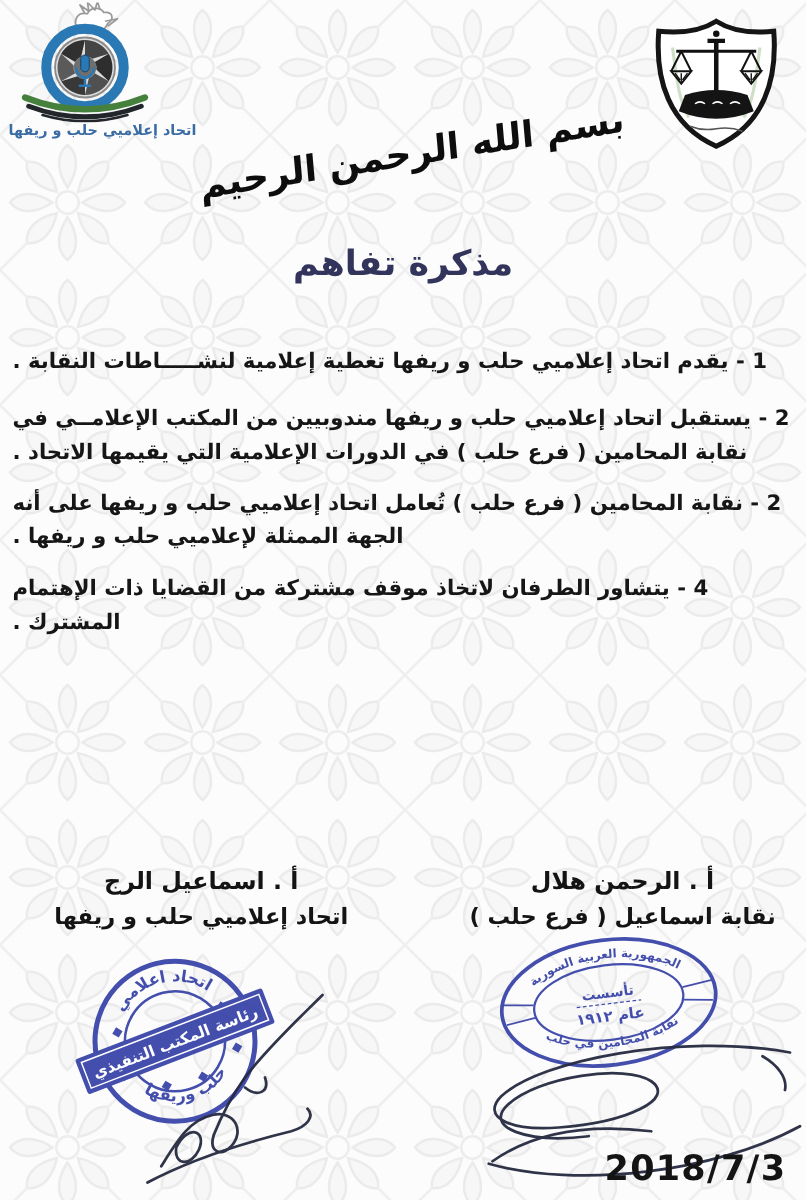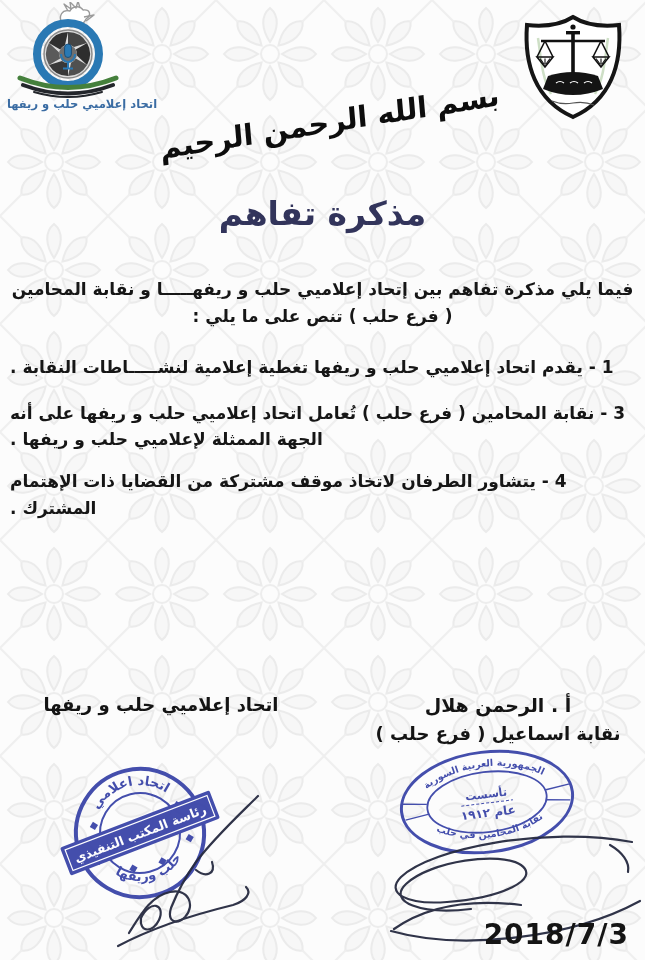--- a/index.html
+++ b/index.html
@@ -21,21 +21,21 @@
     display:flex;align-items:center;justify-content:center;
   }
   .bismillah span{
     display:inline-block;transform:rotate(-9deg) skewX(-4deg);
     font-size:29px;font-weight:bold;color:#0d0d0d;direction:rtl;white-space:nowrap;
   }
   .logo-right{left:518px;top:12px;width:110px;height:114px;}
 
   .doc-title{
     left:0;top:194px;width:645px;text-align:center;
-    font-size:33px;font-weight:bold;color:#32345b;direction:rtl;margin:0;
+    font-size:28px;font-weight:bold;color:#32345b;direction:rtl;margin:0;
   }
 
   .body-text{left:10px;top:276px;width:625px;direction:rtl;color:#161616;}
   .body-text p{margin:0;font-size:17px;font-weight:bold;line-height:1.58;}
   .p-intro{text-align:center;margin-bottom:24px !important;}
   .p-item{text-align:left;}
   .p-item1{margin-bottom:19px !important;}
   .p-item2{margin-bottom:14px !important;}
   .p-item3{margin-bottom:15px !important;}
 
@@ -143,27 +143,28 @@
     <g>
       <path d="M30,64 Q55,56 80,64 L85,77 Q55,89 25,77 Z" fill="#141414"></path>
       <path d="M38,71 q4,-3 8,0 m6,0 q4,-3 8,0 m6,0 q4,-3 8,0" stroke="#ffffff" stroke-width="1.2" fill="none"></path>
       <path d="M34,89 q10,4 21,2 q11,-2 21,2" stroke="#555555" stroke-width="1.2" fill="none"></path>
     </g>
   </svg>
 
   <h1 class="layer doc-title">مذكرة تفاهم</h1>
 
   <div class="layer body-text">
-    <p class="p-intro">فيما يلي مذكرة تفاهم بين إتحاد إعلاميي حلب و ريفهـــــا و نقابة المحامين ( فرع حلب ) تنص على ما يلي :</p>
     <p class="p-item p-item1">1 - يقدم اتحاد إعلاميي حلب و ريفها تغطية إعلامية لنشـــــاطات النقابة .</p>
-    <p class="p-item p-item3">3 - نقابة المحامين ( فرع حلب ) تُعامل اتحاد إعلاميي حلب و ريفها على أنه الجهة الممثلة لإعلاميي حلب و ريفها .</p>
+    <p class="p-item p-item2">2 - يستقبل اتحاد إعلاميي حلب و ريفها مندوبيين من المكتب الإعلامــي في نقابة المحامين ( فرع حلب ) في الدورات الإعلامية التي يقيمها الاتحاد .</p>
+    <p class="p-item p-item3">2 - نقابة المحامين ( فرع حلب ) تُعامل اتحاد إعلاميي حلب و ريفها على أنه الجهة الممثلة لإعلاميي حلب و ريفها .</p>
     <p class="p-item">4 - يتشاور الطرفان لاتخاذ موقف مشتركة من القضايا ذات الإهتمام المشترك .</p>
   </div>
 
   <div class="layer sig-col sig-left">
+    <p class="sig-name">أ . اسماعيل الرج</p>
     <p class="sig-org">اتحاد إعلاميي حلب و ريفها</p>
   </div>
   <div class="layer sig-col sig-right">
     <p class="sig-name">أ . الرحمن هلال</p>
     <p class="sig-org">نقابة اسماعيل ( فرع حلب )</p>
   </div>
 
   <svg class="layer seals" viewBox="0 0 645 960">
     <defs>
       <path id="arcTopL" d="M -48,0 A 48,48 0 0 1 48,0"></path>

